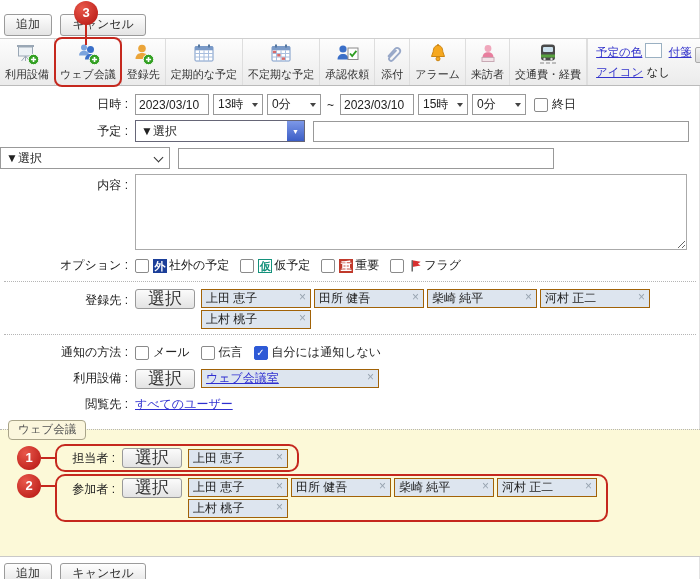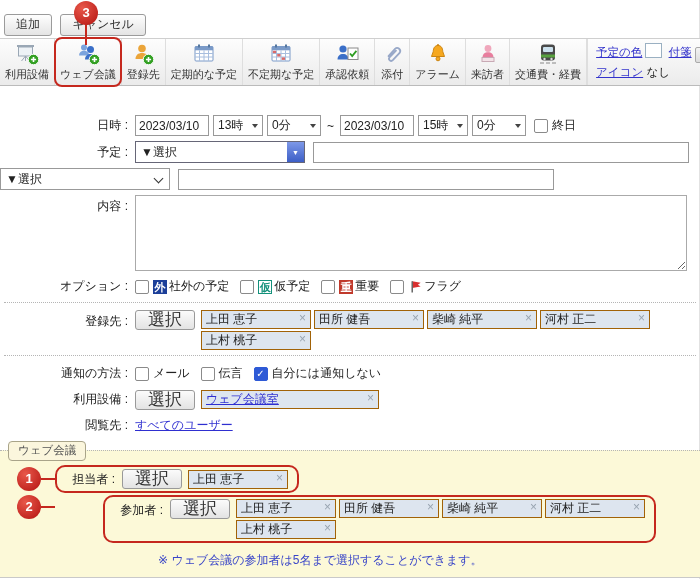--- a/index.html
+++ b/index.html
@@ -51,21 +51,21 @@
   }
   .tright{margin-left:auto;padding:4px 6px 2px 8px;border-left:1px solid #dedede;font-size:11.5px;line-height:18px;white-space:nowrap;}
   .tright a{color:#3333cc;text-decoration:underline;cursor:pointer;}
   .swatch{display:inline-block;width:15px;height:13px;background:#fff;border:1px solid #9ab0c2;vertical-align:-2px;margin:0 3px;}
   .xbtn{
     display:inline-block;width:16px;height:14px;border:1px solid #aaa;border-radius:2px;
     background:linear-gradient(#f4f4f4,#dcdcdc);color:#888;font-size:10px;line-height:13px;
     text-align:center;vertical-align:-2px;margin-left:3px;cursor:pointer;
   }
   
-  .form{padding-top:8px;margin-top:21px;}
+  .form{padding-top:8px;}
   .frow{display:flex;align-items:center;margin:0 6px 5px 0;min-height:21px;}
   .frow.top{align-items:flex-start;}
   .flabel{width:128px;flex:0 0 128px;text-align:right;padding-right:7px;white-space:nowrap;color:#222;}
   .frow.top .flabel{padding-top:3px;}
   .ti{
     border:1px solid #999;height:19px;font-size:12px;padding:0 3px;
     font-family:inherit;color:#222;box-sizing:content-box;
   }
   .ti.date{width:66px;}
   .ti.wide{width:368px;}
@@ -457,21 +457,21 @@
     <div>
       <div class="rb">
         <span class="wlabel">担当者 :</span>
         <button class="sel-btn">選択</button>
         <span class="tag w100">
             <span>上田 恵子</span>
             <span class="tx">×</span>
           </span>
       </div>
     </div>
-    <div style="margin-top:2px;margin-left:48px;">
+    <div style="margin-top:2px;">
       <div class="rb top">
         <span class="wlabel">参加者 :</span>
         <button class="sel-btn">選択</button>
         <div class="tagcol">
           <div class="tagrow">
             <span class="tag w100">
                 <span>上田 恵子</span>
                 <span class="tx">×</span>
               </span>
             <span class="tag w100">
@@ -489,20 +489,19 @@
           </div>
           <div class="tagrow">
             <span class="tag w100">
                 <span>上村 桃子</span>
                 <span class="tx">×</span>
               </span>
           </div>
         </div>
       </div>
     </div>
-    <div class="wm-note">※ ウェブ会議の参加者は5名まで選択することができます。</div>
   </div>
 </div>
 
 <div class="bottombar">
   <button class="btn">追加</button>
   <button class="btn">キャンセル</button>
 </div>
 
 </body></html>

